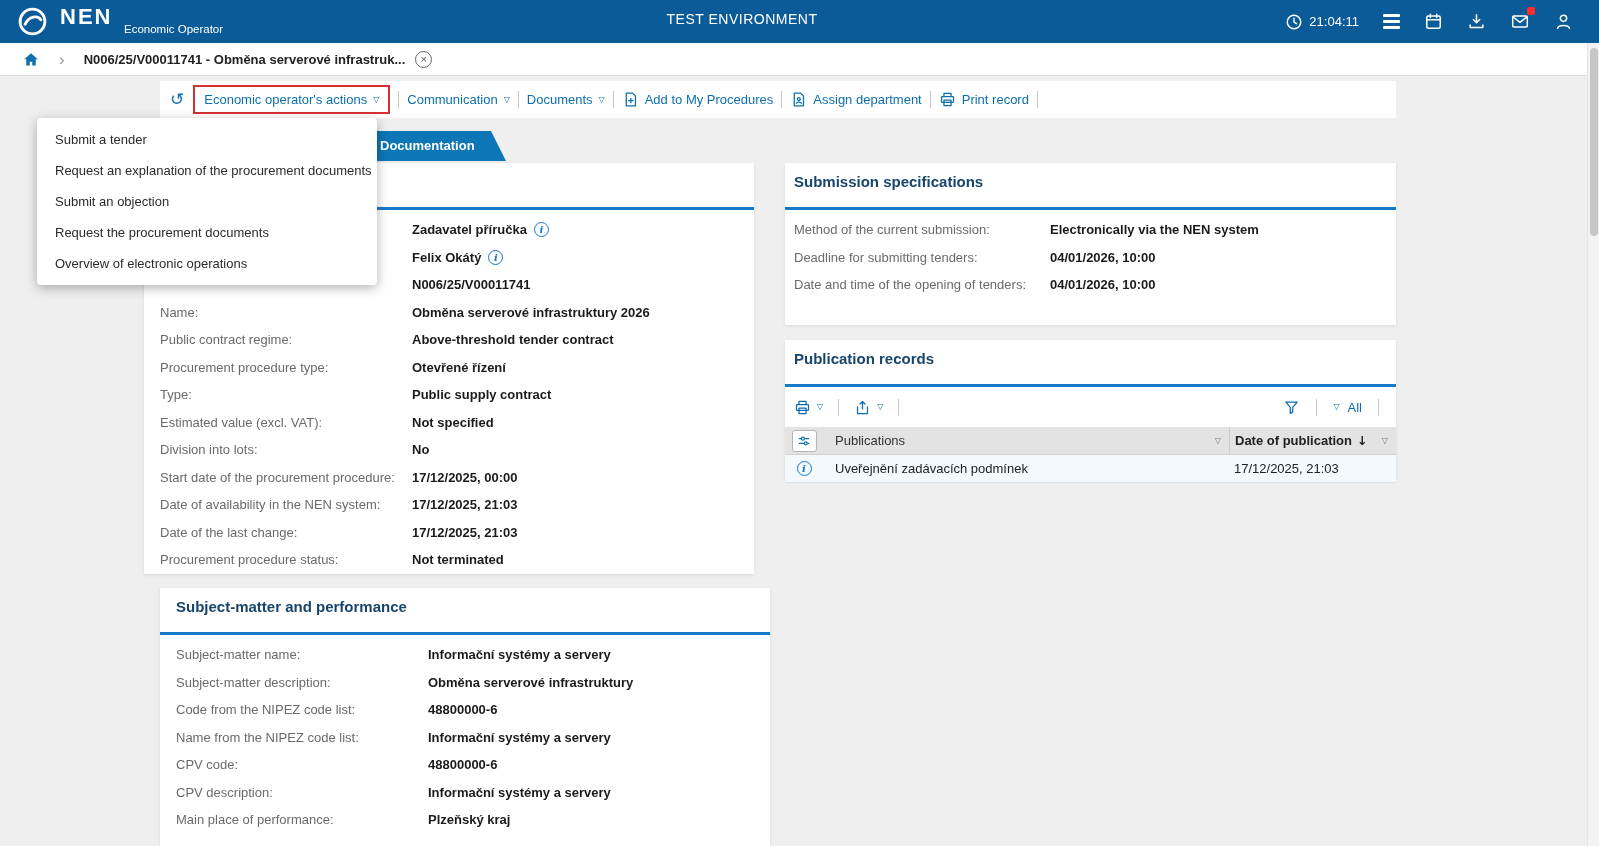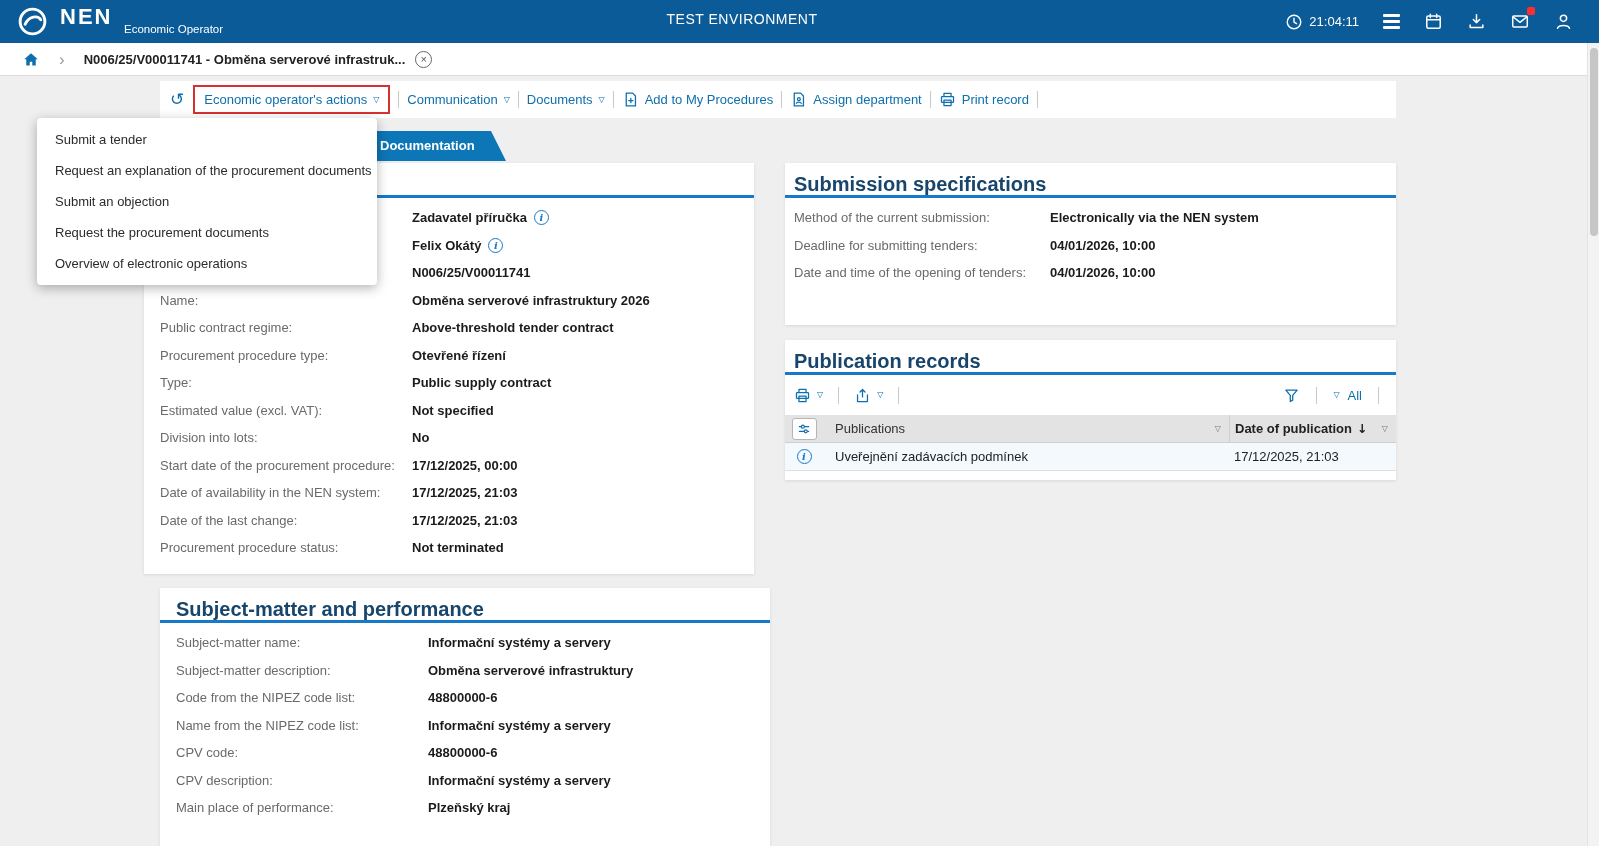--- a/index.html
+++ b/index.html
@@ -43,21 +43,21 @@
 
   
   .tab { position:absolute; left:348px; top:131px; width:158px; height:30px; background:#0d76b6; color:#fff; font-weight:700; font-size:13px; line-height:30px; padding-left:32px; clip-path:polygon(0 0, calc(100% - 15px) 0, 100% 100%, 0 100%); cursor:pointer; z-index:5; }
 
   
   .card { position:absolute; background:#fff; box-shadow:0 1px 3px rgba(0,0,0,.10); }
   #card-basic { left:144px; top:163px; width:610px; height:411px; }
   #card-subject { left:160px; top:588px; width:610px; height:258px; }
   #card-submission { left:785px; top:163px; width:611px; height:162px; }
   #card-publication { left:785px; top:340px; width:611px; height:140px; }
-  .card-head { padding:10px 16px 0; height:35px; border-bottom:3px solid #1779c9; font-size:20px; font-weight:700; color:#17456b; }
+  .card-head { padding:10px 16px 0; height:47px; border-bottom:3px solid #1779c9; font-size:15px; font-weight:700; color:#17456b; }
   .card-head.tight { padding:10px 9px 0; }
   .rows { padding-top:6px; }
   .row { display:flex; align-items:center; height:27.5px; padding:0 16px; font-size:13px; }
   .row .lbl { width:252px; color:#6a6a6a; flex-shrink:0; }
   .row .val { font-weight:700; color:#1b1b1b; display:flex; align-items:center; gap:7px; }
   .rows.right .row { padding:0 9px; }
   .rows.right .lbl { width:256px; }
   .info-icon { width:15px; height:15px; border:1.6px solid #1779c9; border-radius:50%; color:#1779c9; font-size:10px; font-weight:700; font-style:italic; display:inline-flex; align-items:center; justify-content:center; cursor:pointer; flex-shrink:0; font-family:"DejaVu Serif",serif; }
 
   

